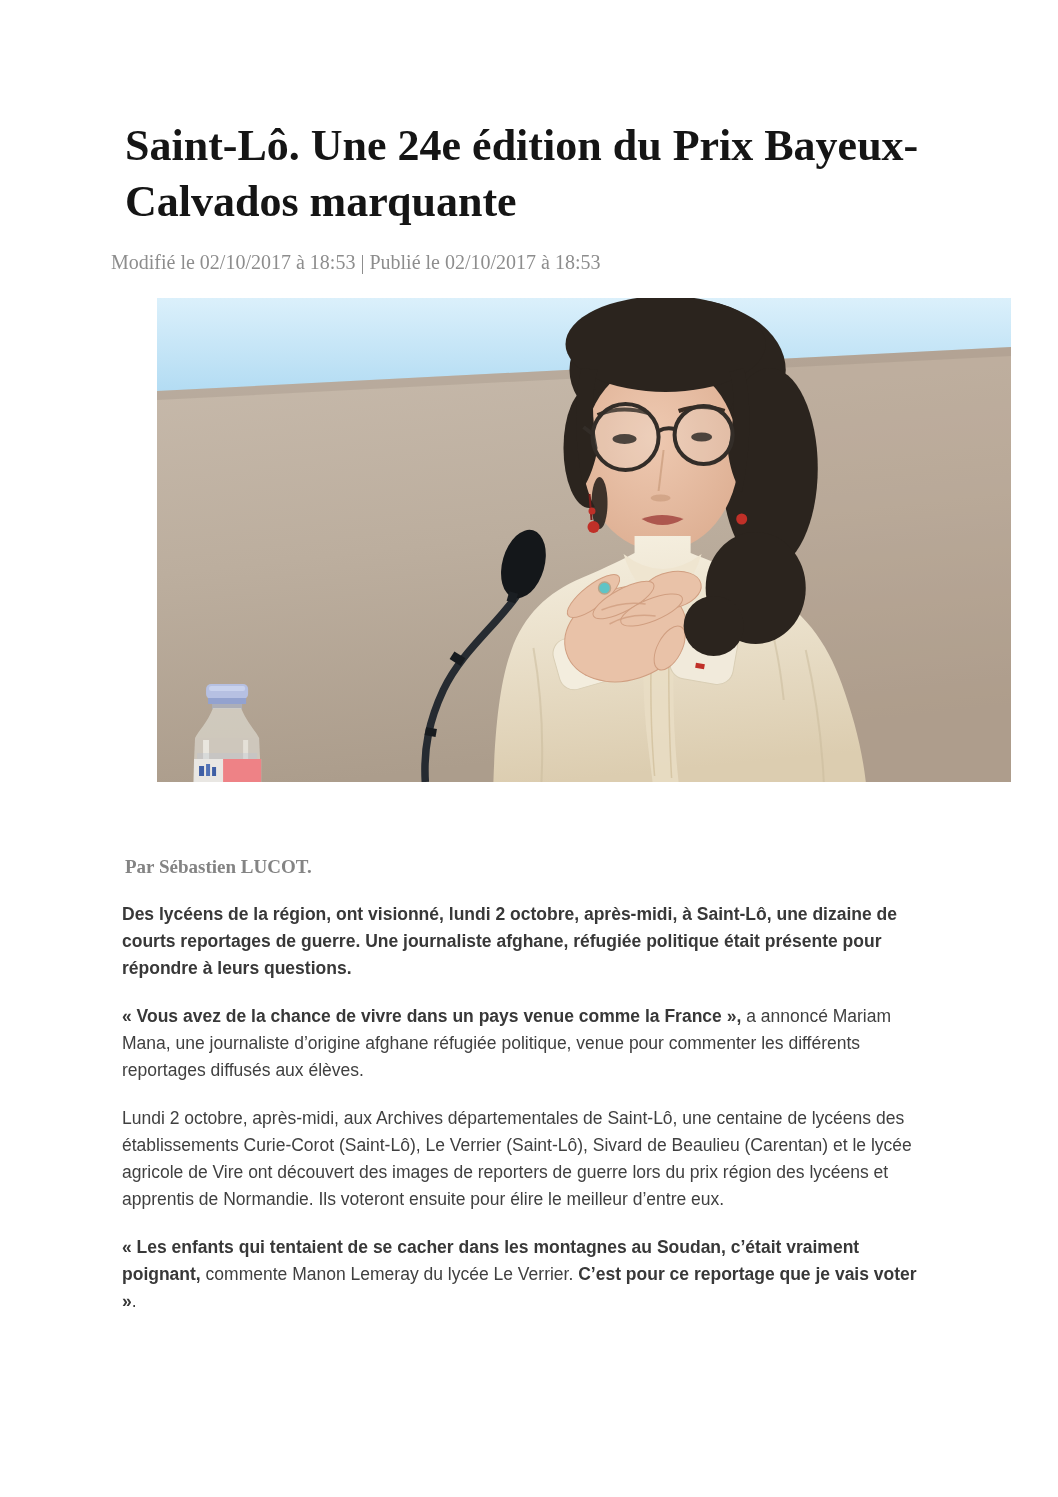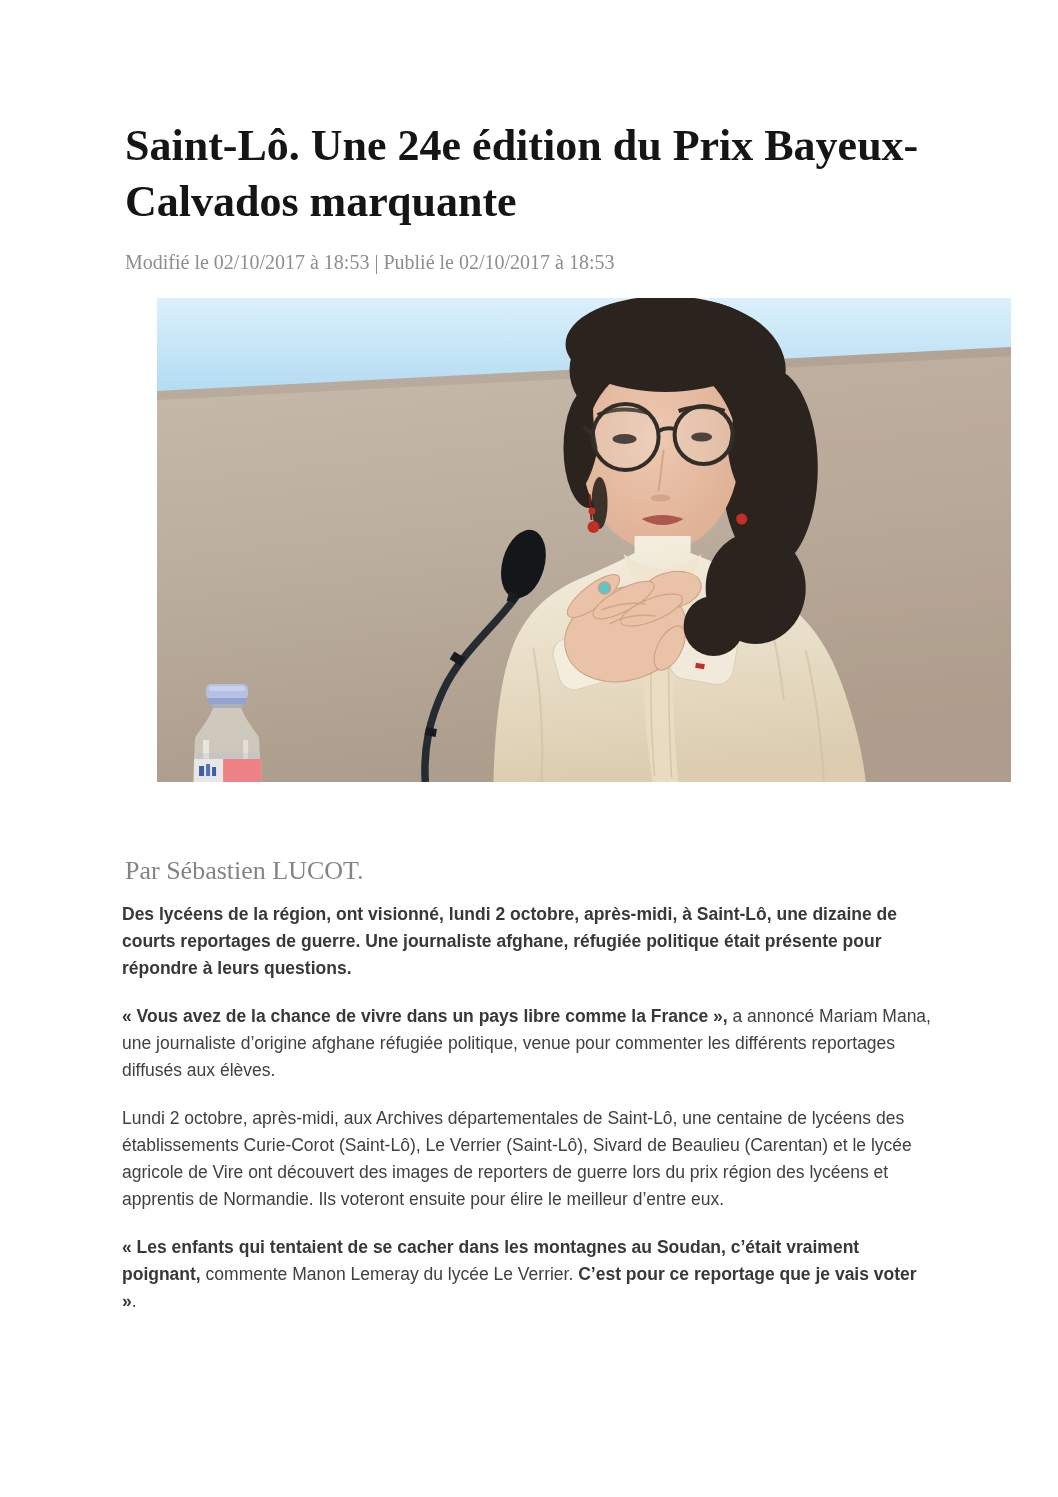--- a/index.html
+++ b/index.html
@@ -1,28 +1,28 @@
 <!DOCTYPE html>
 <html><head>
 <meta charset="utf-8">
 <style>
   html,body{margin:0;padding:0;background:#ffffff;}
   .page{position:relative;width:1058px;height:1497px;background:#ffffff;overflow:hidden;
         font-family:"Liberation Serif", serif;border-radius:16px;}
   .title{position:absolute;left:125px;top:118px;width:870px;margin:0;
          font-family:"Liberation Serif", serif;font-weight:700;font-size:44px;
          line-height:56px;color:#151515;letter-spacing:0px;}
-  .dateline{position:absolute;left:125px;top:251px;width:700px;
+  .dateline{position:absolute;left:111px;top:251px;width:700px;
             font-size:20px;color:#8d8d8d;}
   .photo{position:absolute;left:157px;top:298px;width:854px;height:484px;}
   .photo svg{display:block;width:100%;height:100%;}
   .caption{position:absolute;left:159px;top:786px;width:800px;
            font-size:20px;line-height:33px;color:#232323;}
   .byline{position:absolute;left:125px;top:856px;width:500px;
-          font-size:26px;color:#848484;}
+          font-size:19px;color:#848484;font-weight:bold;}
   .body{position:absolute;left:122px;top:901px;width:814px;
         font-family:"Liberation Sans", sans-serif;font-size:17.5px;
         line-height:27px;color:#404040;}
   .body p{margin:0 0 21px 0;}
   .seg-b{font-weight:700;color:#383838;}
   .seg-r{font-weight:400;}
   
   .f-hair{fill:#2b241e;}
   .f-skin-sh{fill:#d9a98c;}
   .f-red{fill:#c03028;}
@@ -165,20 +165,20 @@
       </g>
     </svg>
   </figure>
 
 
   <div class="byline">Par Sébastien LUCOT.</div>
 
   <div class="body">
     <p><span class="seg-b">Des lycéens de la région, ont visionné, lundi 2 octobre, après-midi, à Saint-Lô, une dizaine de courts reportages de guerre. Une journaliste afghane, réfugiée politique était présente pour répondre à leurs questions.</span></p>
 
-    <p><span class="seg-b">« Vous avez de la chance de vivre dans un pays libre comme la France », </span><span class="seg-r">a annoncé Mariam Mana, une journaliste d’origine afghane réfugiée politique, venue pour commenter les différents reportages diffusés aux élèves.</span></p>
+    <p><span class="seg-b">« Vous avez de la chance de vivre dans un pays venue comme la France », </span><span class="seg-r">a annoncé Mariam Mana, une journaliste d’origine afghane réfugiée politique, venue pour commenter les différents reportages diffusés aux élèves.</span></p>
 
     <p><span class="seg-r">Lundi 2 octobre, après-midi, aux Archives départementales de Saint-Lô, une centaine de lycéens des établissements Curie-Corot (Saint-Lô), Le Verrier (Saint-Lô), Sivard de Beaulieu (Carentan) et le lycée agricole de Vire ont découvert des images de reporters de guerre lors du prix région des lycéens et apprentis de Normandie. Ils voteront ensuite pour élire le meilleur d’entre eux.</span></p>
 
     <p><span class="seg-b">« Les enfants qui tentaient de se cacher dans les montagnes au Soudan, c’était vraiment poignant, </span><span class="seg-r">commente Manon Lemeray du lycée Le Verrier. </span><span class="seg-b">C’est pour ce reportage que je vais voter »</span><span class="seg-r">.</span></p>
   </div>
 
 </div>
 
 </body></html>

